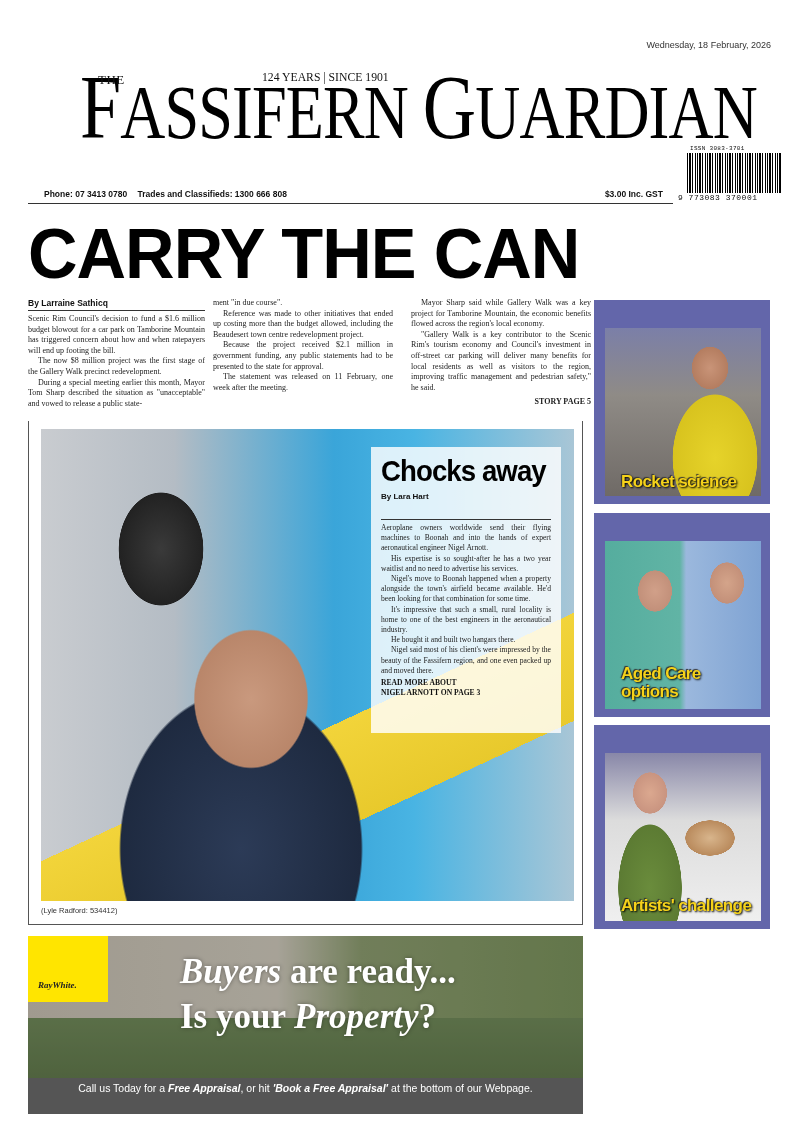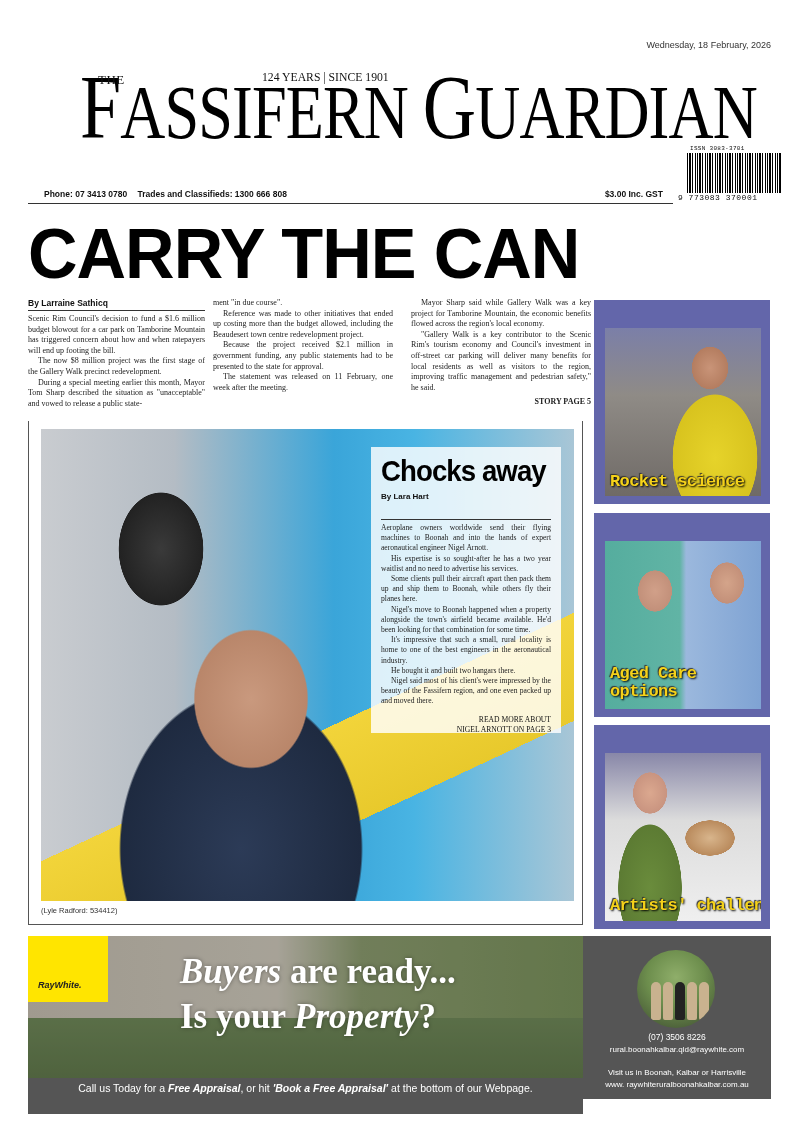--- a/index.html
+++ b/index.html
@@ -47,44 +47,44 @@
       radial-gradient(ellipse 60px 80px at 120px 120px, #3a3a3a 0%, #222 70%, transparent 71%),
       linear-gradient(90deg, #c9ccd0 0%, #b4bcc4 25%, #3aa5d9 55%, #49b4e3 70%, #a9c6d6 100%); }
   .photo-credit { position: absolute; left: 12px; top: 485px; font-family: "Liberation Sans", sans-serif; font-size: 7.5px; color: #333; }
 
   .feature-box { position: absolute; left: 330px; top: 18px; width: 190px; height: 286px; background: rgba(255,255,255,0.82); padding: 8px 10px; }
   .feature-title { font-family: "Liberation Sans", sans-serif; font-weight: bold; font-size: 30px; line-height: 32px; letter-spacing: -1px; transform: scaleX(0.92); transform-origin: left; white-space: nowrap; color: #000; }
   .feature-byline { margin-top: 5px; border-bottom: 1.2px solid #333; padding-bottom: 18px; font-size: 8px; }
   .feature-text { margin-top: 3px; font-size: 7.6px; line-height: 10.2px; text-align: justify; color: #222; }
   .feature-text p { text-indent: 10px; }
   .feature-text p.first { text-indent: 0; }
-  .feature-more { text-align: right; font-weight: normal; font-size: 7.6px; line-height: 10px; margin-top: 8px; }
+  .feature-more { text-align: left; font-weight: bold; font-size: 7.6px; line-height: 10px; margin-top: 2px; }
 
   .promo { position: absolute; left: 594px; width: 176px; height: 204px; background: #6366aa; }
   .promo-img { position: absolute; left: 11px; top: 28px; width: 156px; height: 168px; overflow: hidden; }
-  .promo-label { position: absolute; left: 5px; font-family: Liberation Mono, monospace; font-weight: bold; font-size: 17px; line-height: 18px; color: #f5d21a; letter-spacing: -0.6px; text-shadow: 1px 1px 2px #000, -1px -1px 1px #333; }
+  .promo-label { position: absolute; left: 16px; font-family: Liberation Sans, sans-serif; font-weight: bold; font-size: 17px; line-height: 18px; color: #f5d21a; letter-spacing: -0.6px; text-shadow: 1px 1px 2px #000, -1px -1px 1px #333; }
   .promo1 { top: 300px; }
   .promo1 .promo-img { background: radial-gradient(ellipse 30px 35px at 105px 40px, #c99478 0%, #b47d60 60%, transparent 61%), radial-gradient(ellipse 60px 90px at 110px 130px, #e6d32a 0%, #d8c31e 70%, transparent 71%), linear-gradient(180deg, #7b7fa8 0%, #8f8b86 40%, #6f6a66 100%); }
   .promo2 { top: 513px; }
   .promo2 .promo-img { background: radial-gradient(ellipse 28px 34px at 50px 50px, #d1a089 0%, #c2907a 60%, transparent 61%), radial-gradient(ellipse 28px 34px at 122px 42px, #d4a48a 0%, #c39079 60%, transparent 61%), linear-gradient(90deg, #55ad9e 0%, #61b4a5 48%, #9bb8dd 52%, #7fa3d3 100%); }
   .promo3 { top: 725px; }
   .promo3 .promo-img { background: radial-gradient(ellipse 28px 34px at 45px 40px, #dba88f 0%, #c99480 60%, transparent 61%), radial-gradient(ellipse 45px 90px at 45px 135px, #6a8c3c 0%, #5c7b33 70%, transparent 71%), radial-gradient(ellipse 35px 25px at 105px 85px, #d8b58c 0%, #b98a5c 70%, transparent 71%), linear-gradient(180deg, #8887a8 0%, #dcdcdc 40%, #efefef 100%); }
   .promo1 .promo-label { top: 145px; }
   .promo2 .promo-label { top: 124px; }
   .promo3 .promo-label { top: 144px; }
 
   .ad { position: absolute; left: 28px; top: 936px; width: 743px; height: 163px; }
   .ad-photo { position: absolute; left: 0; top: 0; width: 555px; height: 142px; overflow: hidden;
     background:
       linear-gradient(180deg, transparent 58%, #6e8a55 58%, #5f7a47 100%),
       linear-gradient(90deg, #cfc7b8 0%, #d8d2c3 45%, #8ea06e 60%, #7a9558 100%),
       linear-gradient(180deg, #a9b4bf 0%, #cfd6db 50%); }
   .ad-photo::after { content: ""; position: absolute; inset: 0; background: rgba(40,40,40,0.28); }
   .ad-logo { position: absolute; left: 0; top: 0; width: 80px; height: 66px; background: #ffe500; z-index: 2; }
-  .ad-logo span { position: absolute; left: 10px; top: 44px; font-family: Liberation Sans, sans-serif; font-weight: bold; font-style: italic; font-size: 9px; color: #222; }
+  .ad-logo span { position: absolute; left: 10px; top: 44px; font-family: Liberation Serif, serif; font-weight: bold; font-style: italic; font-size: 9px; color: #222; }
   .ad-head { position: absolute; left: 152px; z-index: 2; font-family: "Liberation Serif", serif; font-weight: bold; color: #fff; font-size: 35px; line-height: 40px; white-space: nowrap; text-shadow: 0 0 4px rgba(0,0,0,0.4); }
   .ad-head em { font-style: italic; }
   .ad-head1 { top: 16px; }
   .ad-head2 { top: 61px; }
   .ad-strip { position: absolute; left: 0; top: 142px; width: 555px; height: 36px; background: #555; color: #fff; font-family: "Liberation Sans", sans-serif; font-size: 10.5px; line-height: 21px; text-align: center; white-space: nowrap; }
   .ad-strip em { font-weight: bold; font-style: italic; }
   .ad-contact { position: absolute; left: 555px; top: 0; width: 188px; height: 163px; background: #555; color: #fff; font-family: "Liberation Sans", sans-serif; text-align: center; }
   .ad-team { position: absolute; left: 54px; top: 14px; width: 78px; height: 78px; border-radius: 50%; background: radial-gradient(circle at 50% 35%, #8fae6a 0%, #6d8e4d 45%, #3c4a30 100%); overflow: hidden; }
   .ad-team i { position: absolute; bottom: 8px; width: 10px; height: 38px; border-radius: 5px 5px 2px 2px; background: #c9b28f; }
   .ad-phone { position: absolute; left: 0; width: 188px; top: 96px; font-size: 8.5px; }
@@ -139,21 +139,20 @@
 </div>
 
 <div class="feature">
   <div class="feature-photo">
     <div class="feature-box">
       <div class="feature-title">Chocks away</div>
       <div class="byline feature-byline">By Lara Hart</div>
       <div class="feature-text">
         <p class="first">Aeroplane owners worldwide send their flying machines to Boonah and into the hands of expert aeronautical engineer Nigel Arnott.</p>
         <p>His expertise is so sought-after he has a two year waitlist and no need to advertise his services.</p>
-        <p>Some clients pull their aircraft apart then pack them up and ship them to Boonah, while others fly their planes here.</p>
         <p>Nigel's move to Boonah happened when a property alongside the town's airfield became available. He'd been looking for that combination for some time.</p>
         <p>It's impressive that such a small, rural locality is home to one of the best engineers in the aeronautical industry.</p>
         <p>He bought it and built two hangars there.</p>
         <p>Nigel said most of his client's were impressed by the beauty of the Fassifern region, and one even packed up and moved there.</p>
       </div>
       <div class="feature-more">
         <div>READ MORE ABOUT</div>
         <div>NIGEL ARNOTT ON PAGE 3</div>
       </div>
     </div>
@@ -181,26 +180,13 @@
 </div>
 
 <div class="ad">
   <div class="ad-photo"></div>
   <div class="ad-logo">
       <span>RayWhite.</span>
     </div>
   <div class="ad-head ad-head1"><em>Buyers</em><span> are ready...</span></div>
   <div class="ad-head ad-head2"><span>Is your </span><em>Property</em><span>?</span></div>
   <div class="ad-strip"><span>Call us Today for a </span><em>Free Appraisal</em><span>, or hit </span><em>'Book a Free Appraisal'</em><span> at the bottom of our Webpage.</span></div>
-  <div class="ad-contact">
-    <div class="ad-team">
-      <i style="left:14px;"></i>
-        <i style="left:26px;"></i>
-        <i style="left:38px;background:#222;"></i>
-        <i style="left:50px;"></i>
-        <i style="left:62px;"></i>
-    </div>
-    <div class="ad-phone">(07) 3506 8226</div>
-    <div class="ad-email">rural.boonahkalbar.qld@raywhite.com</div>
-    <div class="ad-visit">Visit us in Boonah, Kalbar or Harrisville</div>
-    <div class="ad-web">www. raywhiteruralboonahkalbar.com.au</div>
-  </div>
 </div>
 
 </body></html>

